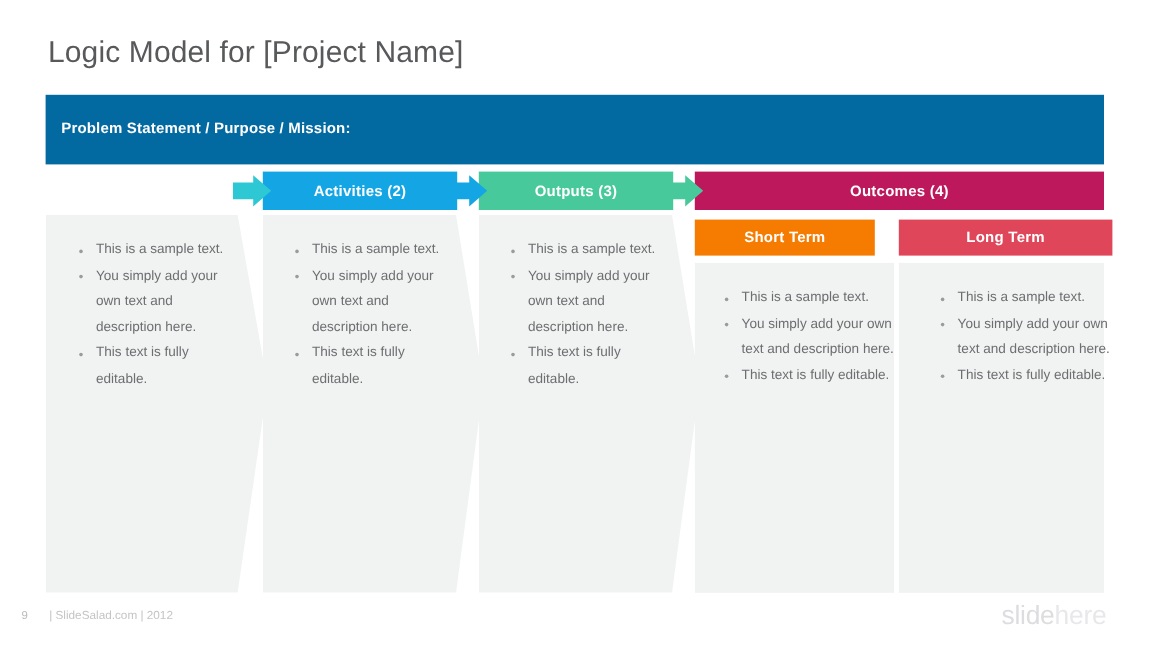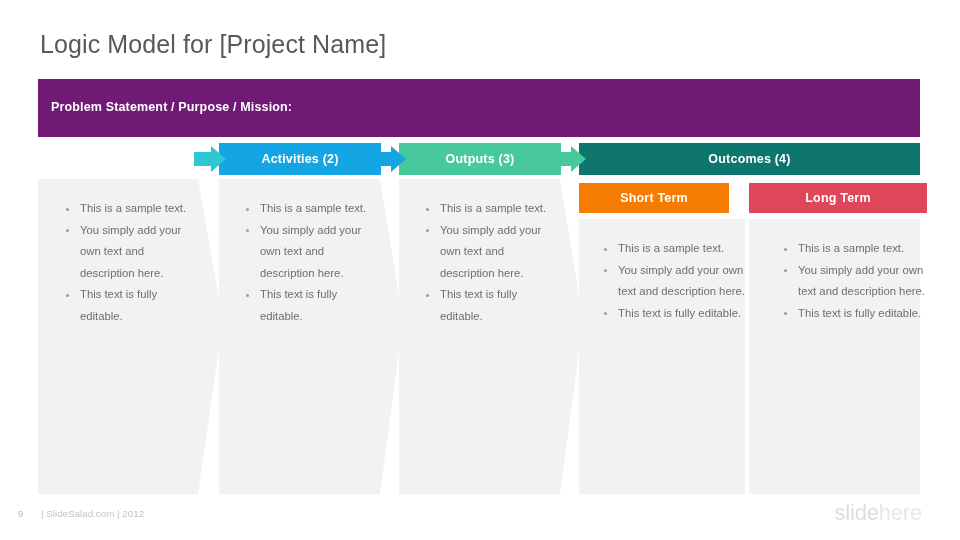--- a/index.html
+++ b/index.html
@@ -128,31 +128,31 @@
   .logo .a{color:#dcdddf;}
   .logo .b{color:#e7e8ea;}
 </style>
 </head>
 <body>
 
 <div class="slide">
 
   <div class="title" style="color: rgb(88, 89, 91);">Logic Model for [Project Name]</div>
 
-  <div class="banner" style="background: #701a75;">
+  <div class="banner" style="background: #0369a1;">
     <div class="banner-label">Problem Statement / Purpose / Mission:</div>
   </div>
 
   <div class="hdr hdr-activities" style="background: rgb(20, 166, 228);">
     <span>Activities (2)</span>
   </div>
   <div class="hdr hdr-outputs" style="background: rgb(72, 201, 155);">
     <span>Outputs (3)</span>
   </div>
-  <div class="hdr hdr-outcomes" style="background: #0f766e;">
+  <div class="hdr hdr-outcomes" style="background: #be185d;">
     <span>Outcomes (4)</span>
   </div>
 
   <div class="arrow arrow-1">
     <svg viewBox="0 0 32 32" aria-hidden="true">
       <polygon class="arw1" points="0,9 17,9 17,3 32,16 17,29 17,23 0,23" fill="#2dc8d4"></polygon>
     </svg>
   </div>
   <div class="arrow arrow-2">
     <svg viewBox="0 0 32 32" aria-hidden="true">

